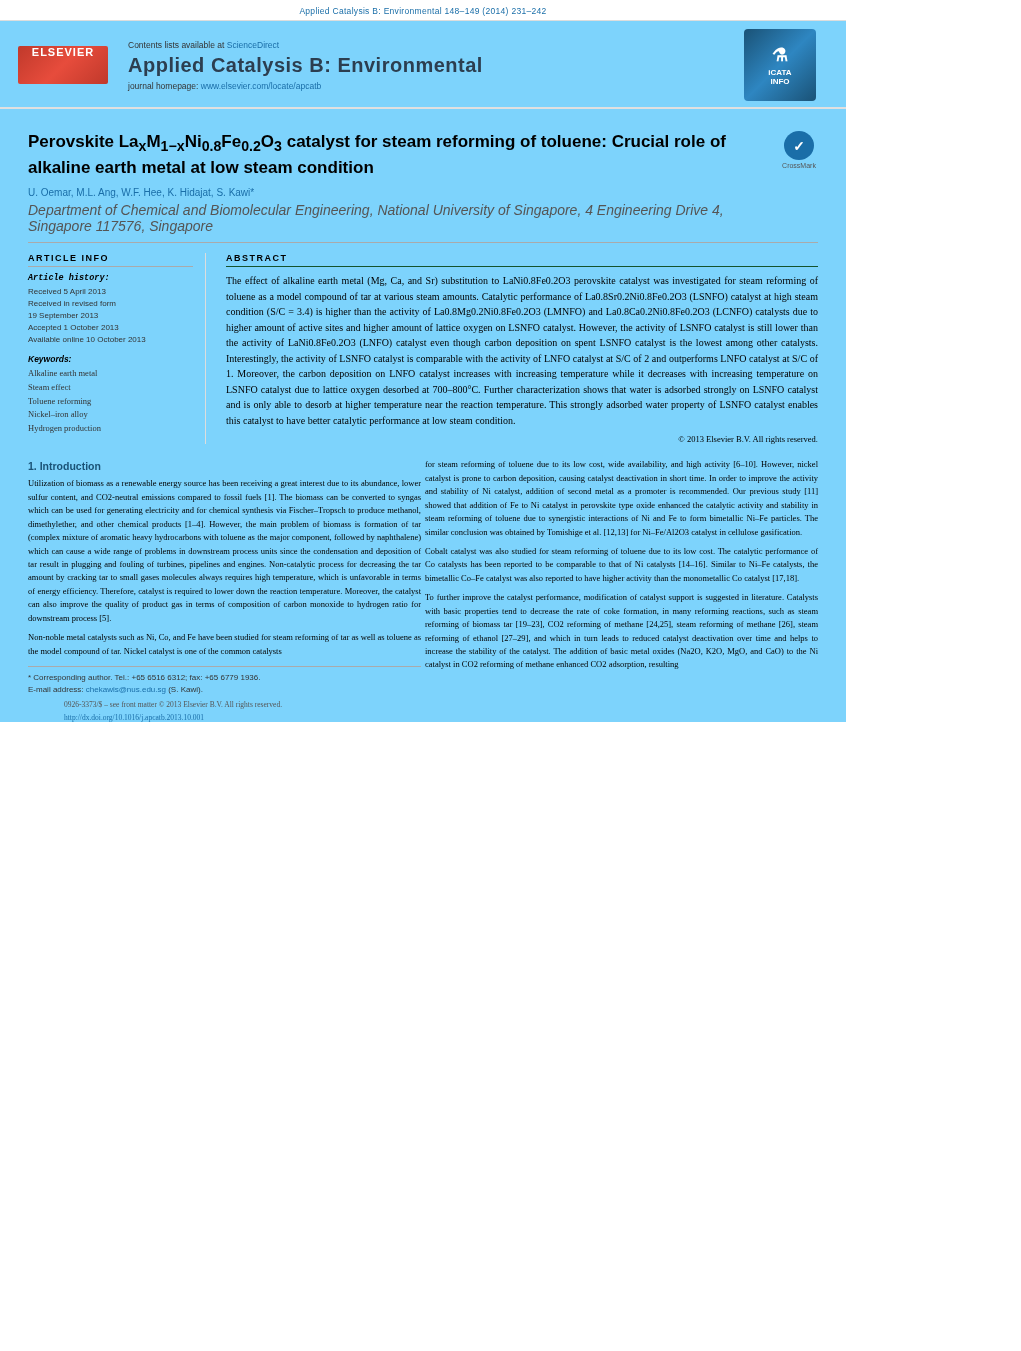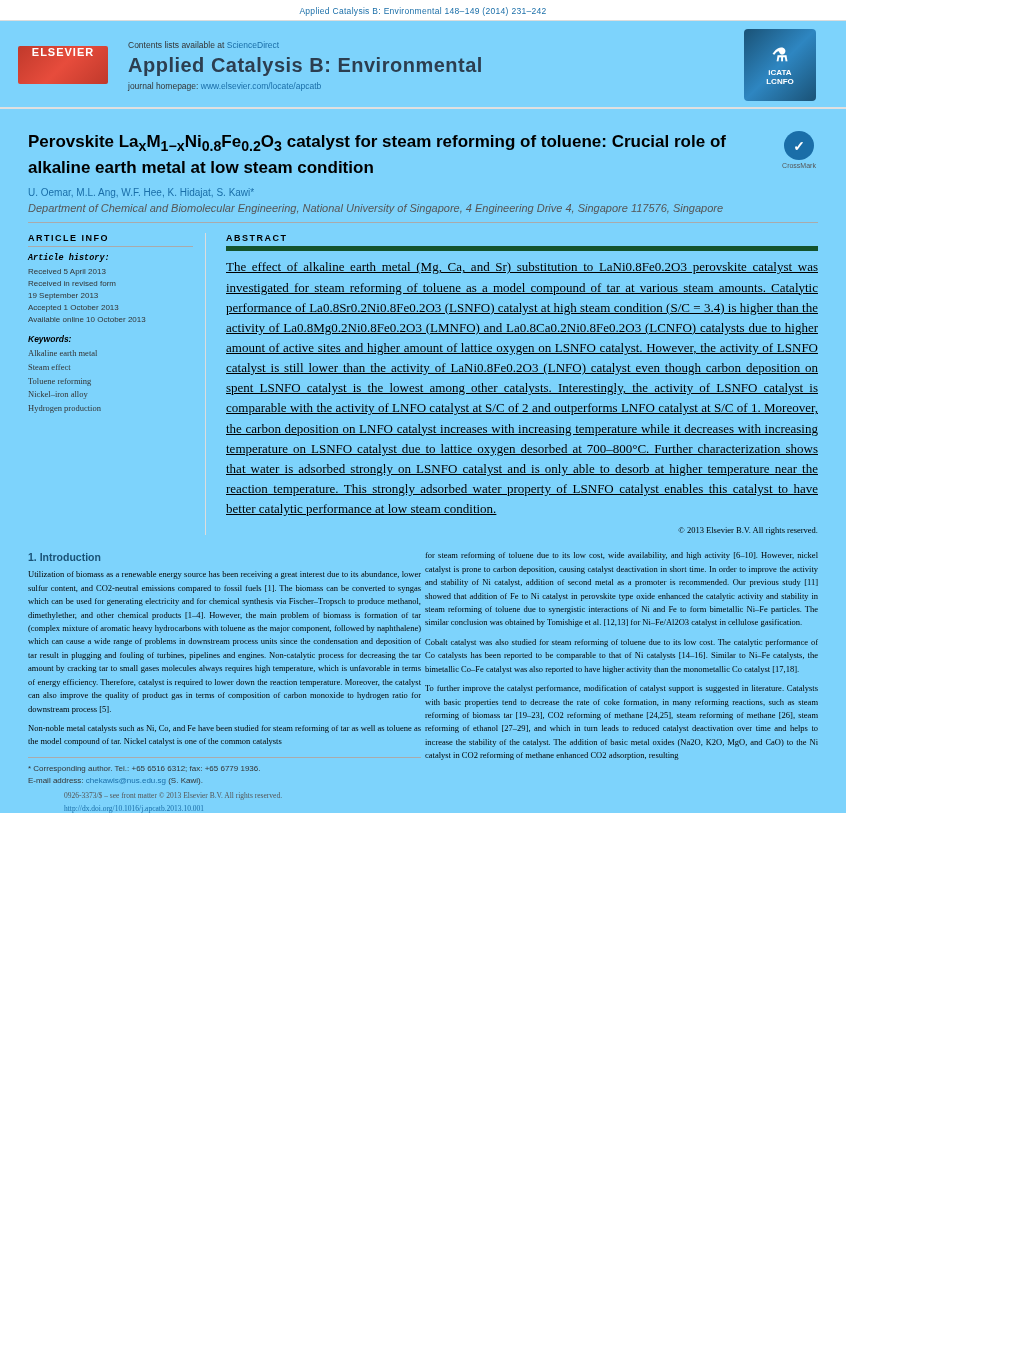--- a/index.html
+++ b/index.html
@@ -139,21 +139,21 @@
       line-height: 1.35;
       margin-bottom: 8px;
     }
     .article-authors {
       font-size: 10px;
       color: #1a6ea8;
       font-family: Arial, sans-serif;
       margin-bottom: 4px;
     }
     .article-affiliation {
-      font-size: 11px;
+      font-size: 14px;
       color: #555;
       font-style: italic;
       font-family: Arial, sans-serif;
     }
 
     .crossmark-logo {
       width: 38px;
       height: 38px;
       display: flex;
       flex-direction: column;
@@ -246,28 +246,27 @@
     
     .abstract-section .section-heading {
       font-size: 9px;
       font-family: Arial, sans-serif;
       font-weight: bold;
       text-transform: uppercase;
       letter-spacing: 1.5px;
       color: #000;
       margin-bottom: 6px;
       padding-bottom: 3px;
-      border-bottom: 5px solid #14532d;
+      border-bottom: 1px solid #14532d;
     }
     .abstract-text {
-      font-size: 13px;
+      font-size: 10px;
       line-height: 1.55;
       text-align: justify;
       color: #000;
-      text-decoration: underline;
     }
     .abstract-copyright {
       font-size: 8.5px;
       text-align: right;
       color: #000;
       margin-top: 6px;
     }
 
     
     .body-two-col {
@@ -344,21 +343,21 @@
       </div>
       <div class="journal-title-main">Applied Catalysis B: Environmental</div>
       <div class="journal-homepage">
         <span>journal homepage: </span>
         <a href="#">www.elsevier.com/locate/apcatb</a>
       </div>
     </div>
     <div class="catalysis-logo">
       <div class="logo-icon">⚗</div>
       <div>iCATA</div>
-      <div>LCNFO</div>
+      <div>INFO</div>
     </div>
   </div>
 
   <div class="article-main">
 
     <div class="article-title-section">
       <div class="article-title-text">
         <h1>Perovskite La<sub>x</sub>M<sub>1−x</sub>Ni<sub>0.8</sub>Fe<sub>0.2</sub>O<sub>3</sub> catalyst for steam reforming of toluene: Crucial role of alkaline earth metal at low steam condition</h1>
         <div class="article-authors">U. Oemar, M.L. Ang, W.F. Hee, K. Hidajat, S. Kawi*</div>
         <div class="article-affiliation">Department of Chemical and Biomolecular Engineering, National University of Singapore, 4 Engineering Drive 4, Singapore 117576, Singapore</div>

